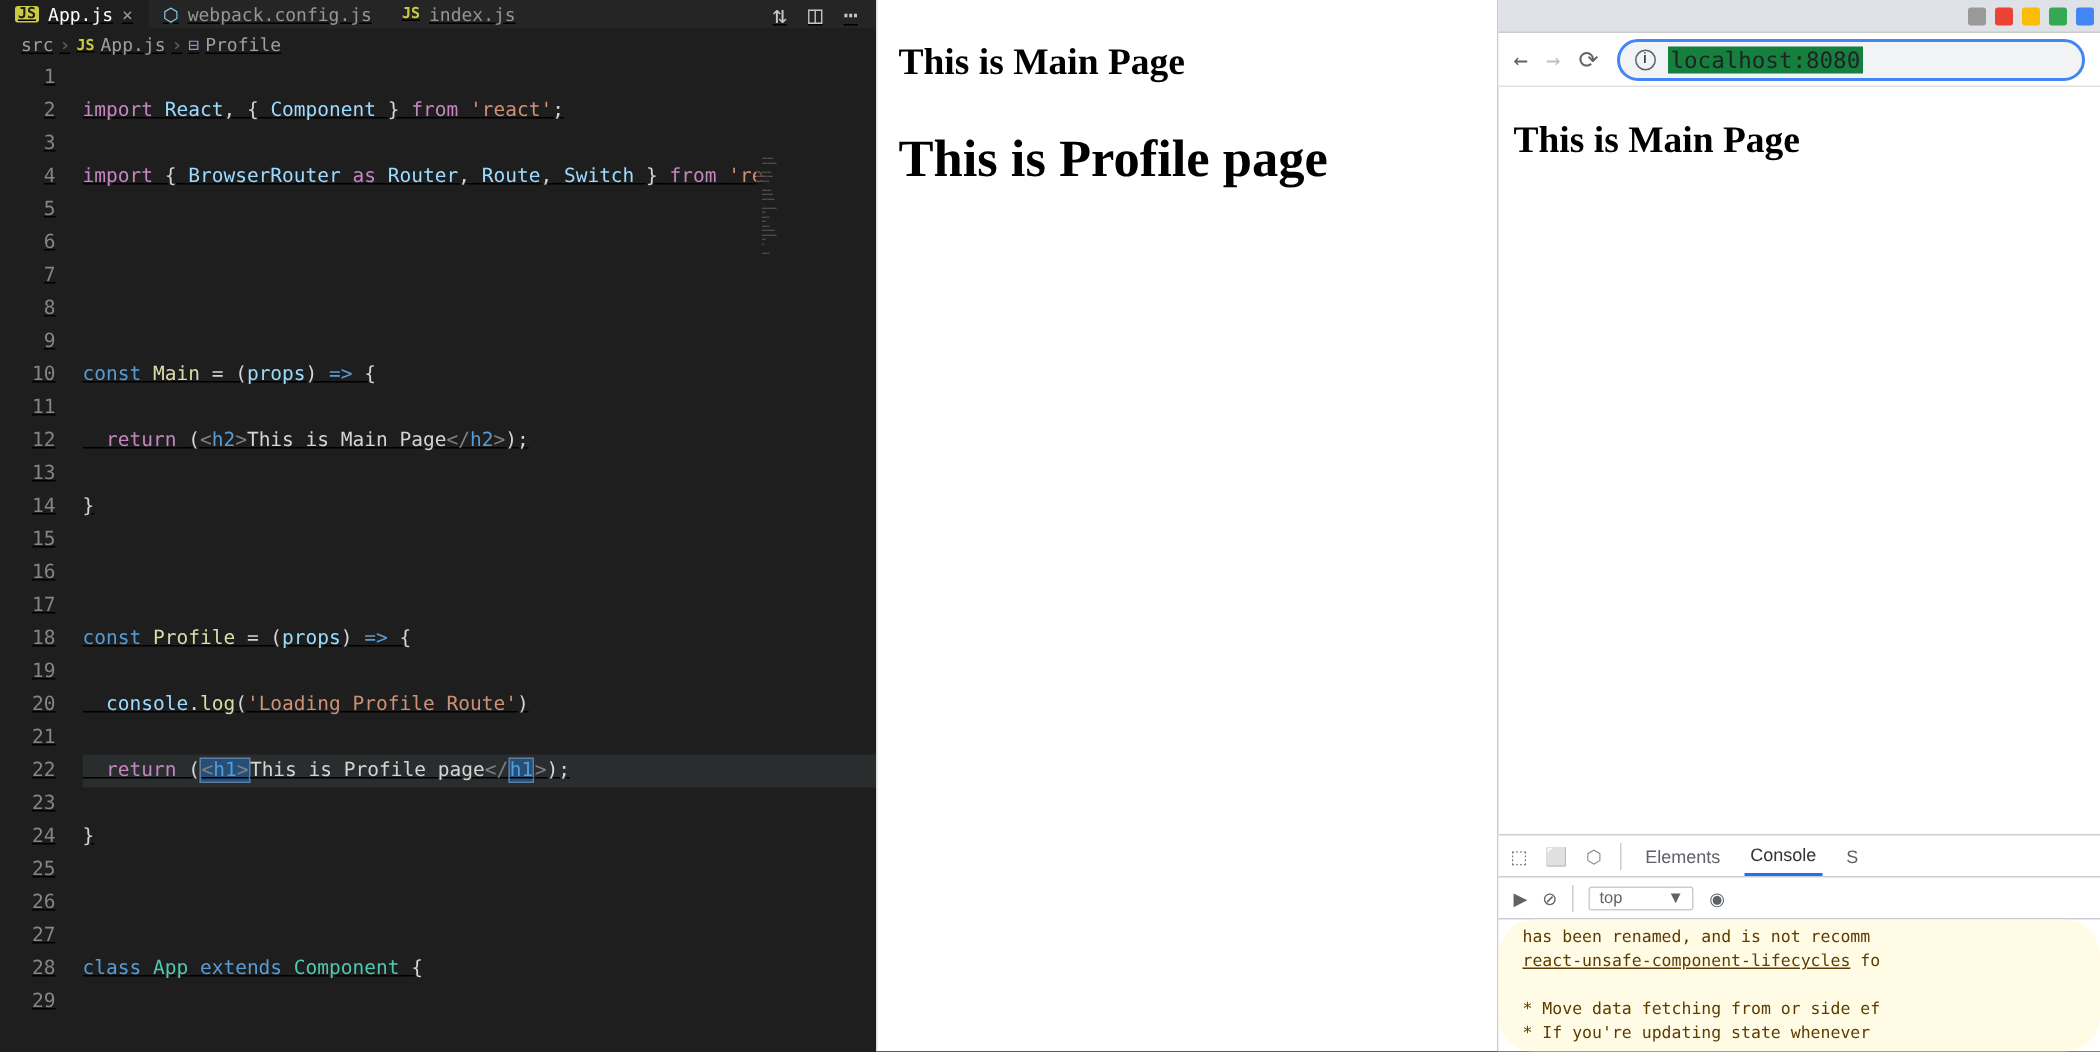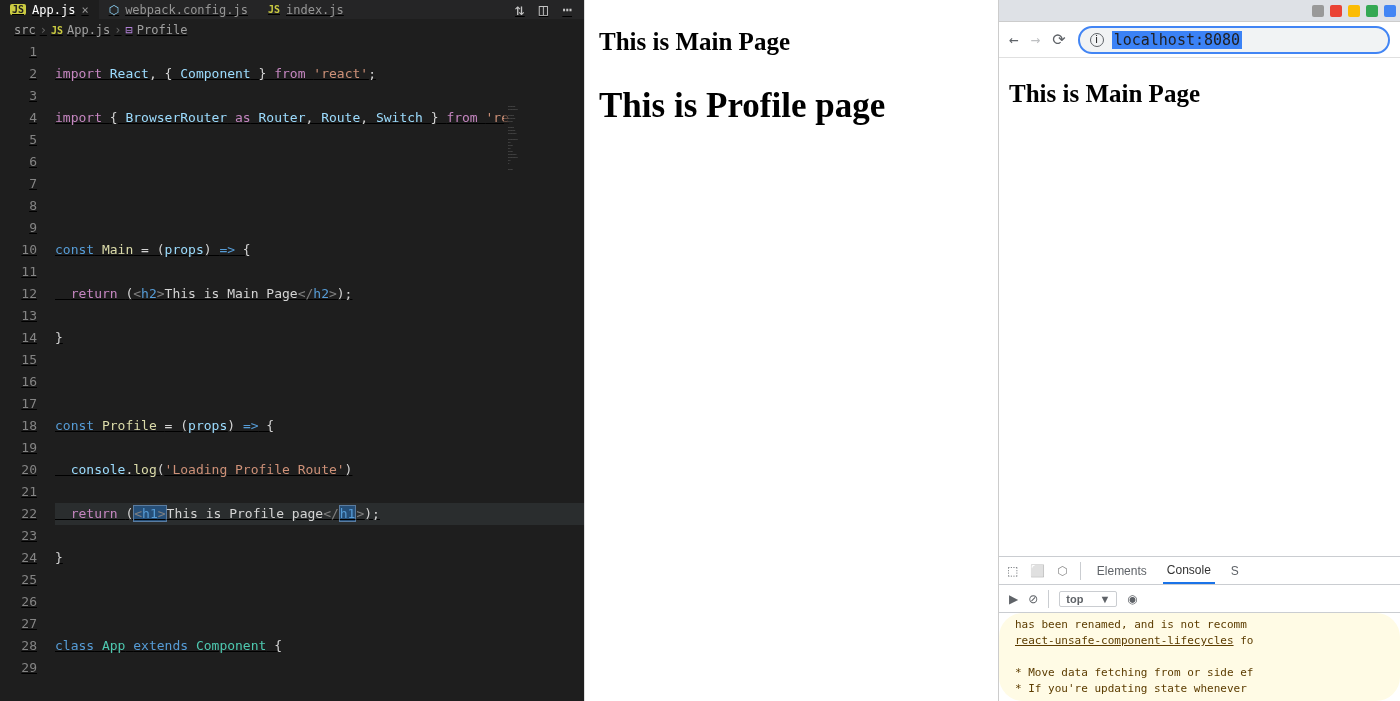--- a/index.html
+++ b/index.html
@@ -199,21 +199,21 @@
       width: 14px; height: 14px;
       display: flex;
       align-items: center;
       justify-content: center;
       font-size: 10px;
       font-family: sans-serif;
     }
     .url-text {
       font-size: 15px;
       color: #202124;
-      background: #3b82f6;
+      background: #15803d;
       padding: 0 2px;
     }
     
     .browser-content {
       flex: 1;
       padding: 22px 10px;
       font-family: 'Times New Roman', serif;
     }
     .browser-content h2 {
       font-size: 25px;
@@ -248,23 +248,22 @@
       padding: 0 10px;
       gap: 10px;
       color: #5f6368;
     }
     .dt-dropdown {
       border: 1px solid #cacdd1;
       padding: 1px 6px;
       border-radius: 2px;
       display: flex;
       align-items: flex-start;
-      gap: 16px;
+      gap: 30px;
       font-size: 11px;
-      font-weight: bold;
     }
     .eye-icon { color: #5f6368; }
     
     .console-msg {
       background: #fffbe5;
       padding: 4px 16px;
       font-family: 'Menlo', monospace;
       font-size: 11px;
       color: #5c3c00;
       line-height: 16px;

